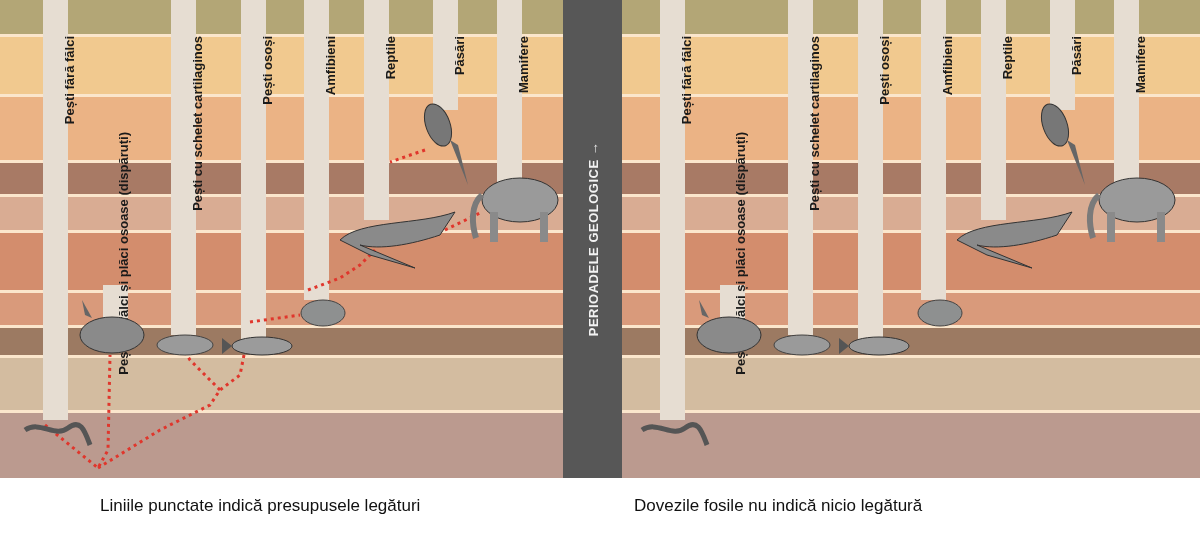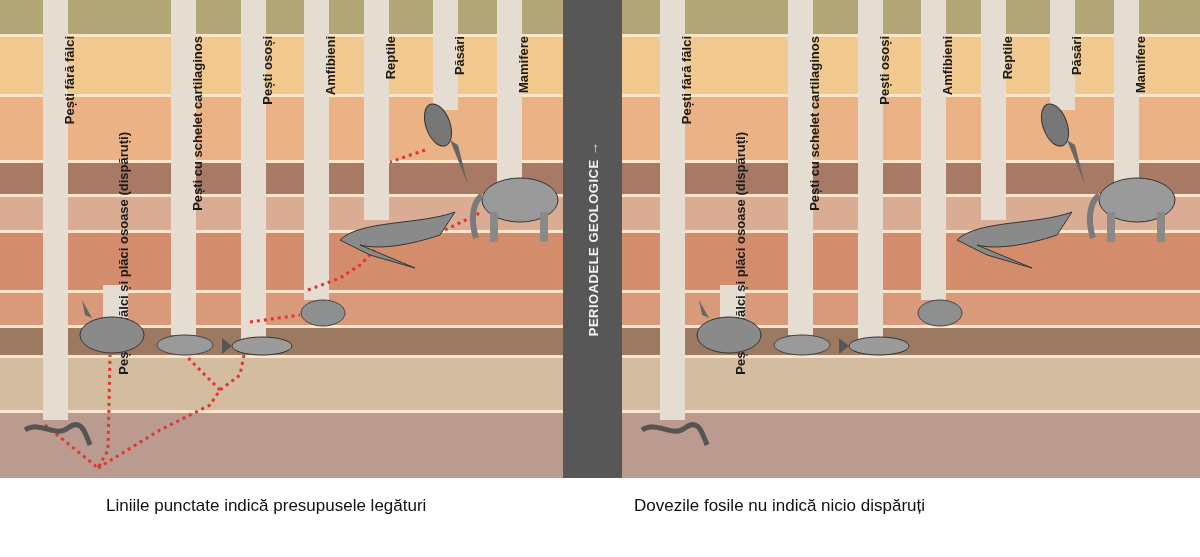--- a/index.html
+++ b/index.html
@@ -183,14 +183,14 @@
       </g>
     <g>
         <ellipse cx="515" cy="200" rx="38" ry="22" fill="#9a9a9a" stroke="#333"></ellipse>
         <rect x="485" y="212" width="8" height="30" fill="#8a8a8a"></rect>
         <rect x="535" y="212" width="8" height="30" fill="#8a8a8a"></rect>
         <path d="M477 195 C465 205,467 225,471 238" stroke="#7a7a7a" stroke-width="6" fill="none"></path>
       </g>
   </svg>
 </div>
 
-<div class="caption" style="left:106px">Liniile punctate indică presupusele legături</div>
-<div class="caption" style="left:634px">Dovezile fosile nu indică nicio dispăruți</div>
+<div class="caption" style="left:100px">Liniile punctate indică presupusele legături</div>
+<div class="caption" style="left:634px">Dovezile fosile nu indică nicio legătură</div>
 
 </body></html>

